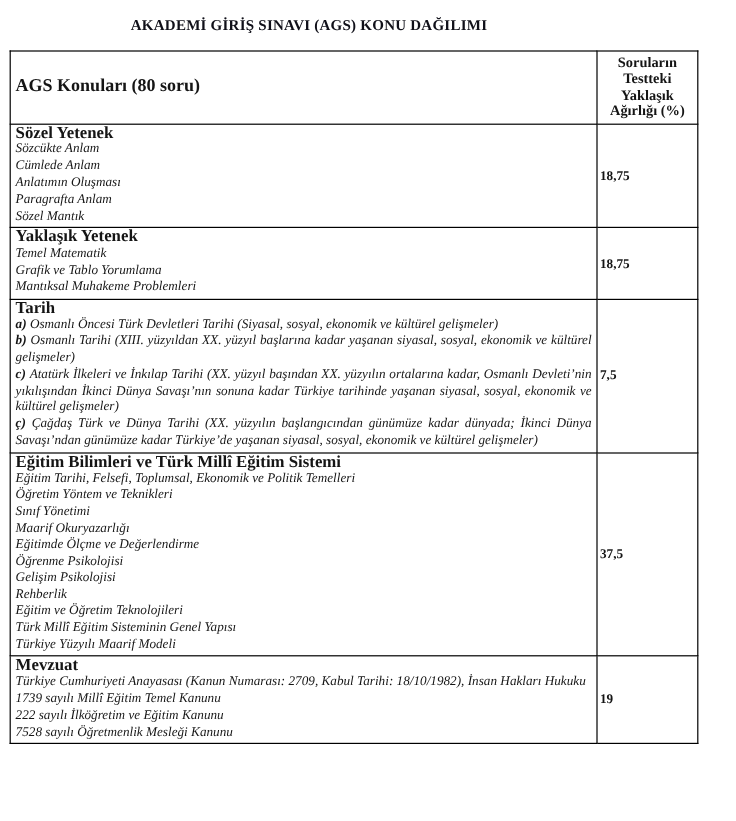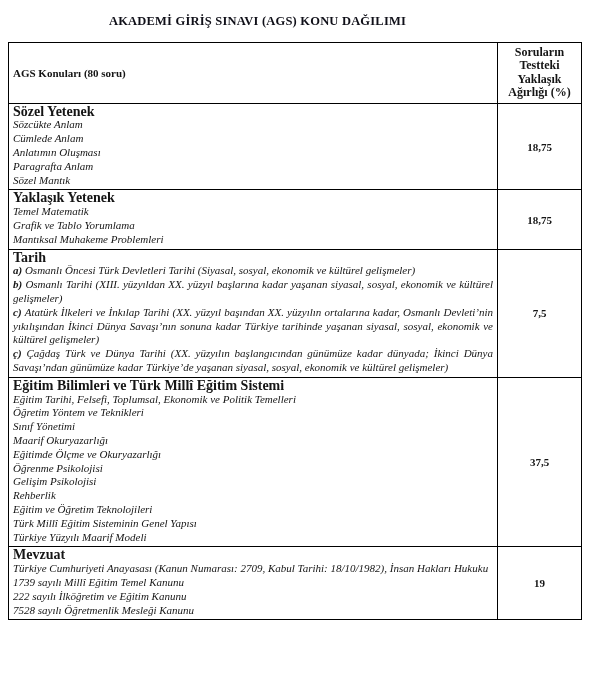--- a/index.html
+++ b/index.html
@@ -36,40 +36,40 @@
   }
   table.ags-table th,
   table.ags-table td {
     border: 1px solid #000000;
     box-sizing: border-box;
   }
   th.col1-header {
     width: 489px;
     text-align: left;
     vertical-align: middle;
-    font-size: 11px;
+    font-size: 15px;
     font-weight: bold;
     padding: 2px 3px 2px 4px;
   }
   th.col2-header {
     width: 84px;
     text-align: center;
     vertical-align: middle;
     font-size: 12px;
     font-weight: bold;
     line-height: 13.4px;
     padding: 3px 4px;
   }
   td.topics-cell {
     vertical-align: top;
     padding: 1px 4px 2px 4px;
   }
   td.weight-cell {
     vertical-align: middle;
-    text-align: center;
+    text-align: left;
     font-weight: bold;
     font-size: 11px;
     padding: 1px 2px;
   }
   .section-name {
     font-weight: bold;
     font-size: 14px;
     line-height: 13.8px;
   }
   .topic-item {
@@ -126,21 +126,21 @@
           </td>
           <td class="weight-cell">7,5</td>
         </tr>
         <tr>
           <td class="topics-cell">
             <div class="section-name">Eğitim Bilimleri ve Türk Millî Eğitim Sistemi</div>
             <div class="topic-item">Eğitim Tarihi, Felsefi, Toplumsal, Ekonomik ve Politik Temelleri</div>
             <div class="topic-item">Öğretim Yöntem ve Teknikleri</div>
             <div class="topic-item">Sınıf Yönetimi</div>
             <div class="topic-item">Maarif Okuryazarlığı</div>
-            <div class="topic-item">Eğitimde Ölçme ve Okuryazarlığı</div>
+            <div class="topic-item">Eğitimde Ölçme ve Değerlendirme</div>
             <div class="topic-item">Öğrenme Psikolojisi</div>
             <div class="topic-item">Gelişim Psikolojisi</div>
             <div class="topic-item">Rehberlik</div>
             <div class="topic-item">Eğitim ve Öğretim Teknolojileri</div>
             <div class="topic-item">Türk Millî Eğitim Sisteminin Genel Yapısı</div>
             <div class="topic-item">Türkiye Yüzyılı Maarif Modeli</div>
           </td>
           <td class="weight-cell">37,5</td>
         </tr>
         <tr>

